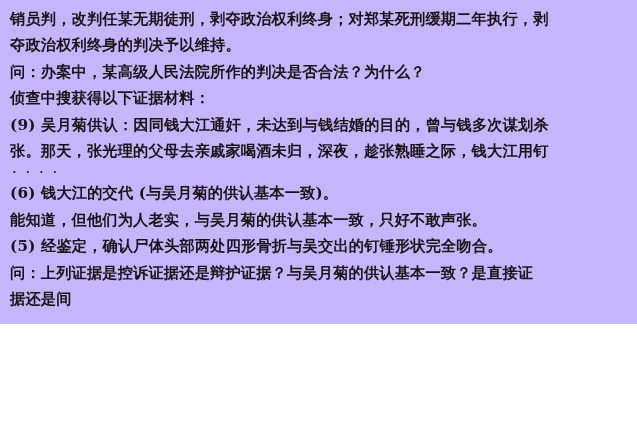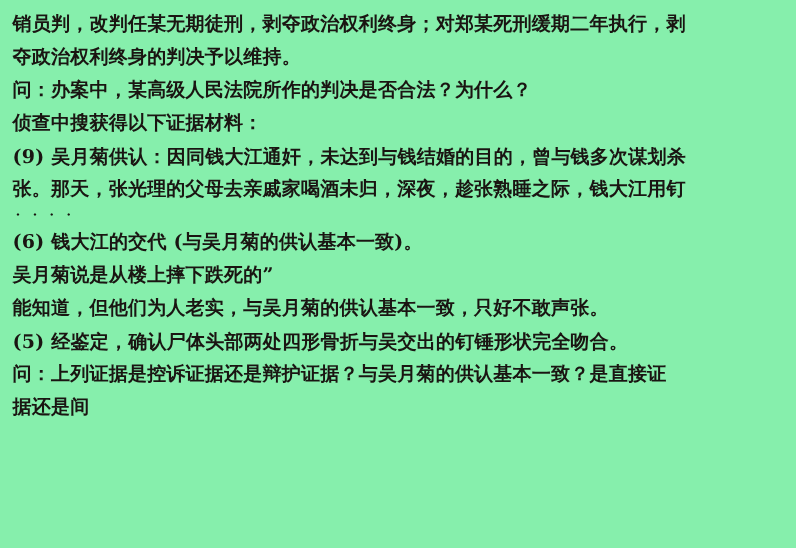--- a/index.html
+++ b/index.html
@@ -10,24 +10,24 @@
     width: 637px;
     height: 438px;
     background: #ffffff;
     font-family: "DejaVu Serif", serif;
     color: #14100e;
     overflow: hidden;
   }
   .page {
     position: relative;
     width: 637px;
-    height: 438px;
+    height: 324px;
     box-sizing: border-box;
     padding: 6px 14px 0 10px;
-    background: #86efac;
+    background: #c4b5fd;
   }
   .line {
     font-size: 15.2px;
     line-height: 26.4px;
     letter-spacing: 0.2px;
     white-space: pre;
     color: #17120f;
     font-weight: 600;
     text-rendering: optimizeLegibility;
   }
@@ -51,19 +51,18 @@
 
 <div class="page">
   <div class="line ink blk">销员判，改判任某无期徒刑，剥夺政治权利终身；对郑某死刑缓期二年执行，剥</div>
   <div class="line ink blk">夺政治权利终身的判决予以维持。</div>
   <div class="line ink blk">问：办案中，某高级人民法院所作的判决是否合法？为什么？</div>
   <div class="line ink blk">侦查中搜获得以下证据材料：</div>
   <div class="line ink blk">(9) 吴月菊供认：因同钱大江通奸，未达到与钱结婚的目的，曾与钱多次谋划杀</div>
   <div class="line ink blk">张。那天，张光理的父母去亲戚家喝酒未归，深夜，趁张熟睡之际，钱大江用钉</div>
   <div class="dots">· · · ·</div>
   <div class="line ink blk">(6) 钱大江的交代 (与吴月菊的供认基本一致)。</div>
-  <div class="line ink blk">吴月菊说是从楼上摔下跌死的”</div>
   <div class="line ink blk">能知道，但他们为人老实，与吴月菊的供认基本一致，只好不敢声张。</div>
   <div class="line ink blk">(5) 经鉴定，确认尸体头部两处四形骨折与吴交出的钉锤形状完全吻合。</div>
   <div class="line ink blk">问：上列证据是控诉证据还是辩护证据？与吴月菊的供认基本一致？是直接证</div>
   <div class="line ink blk">据还是间</div>
 
 </div>
 
 </body></html>

